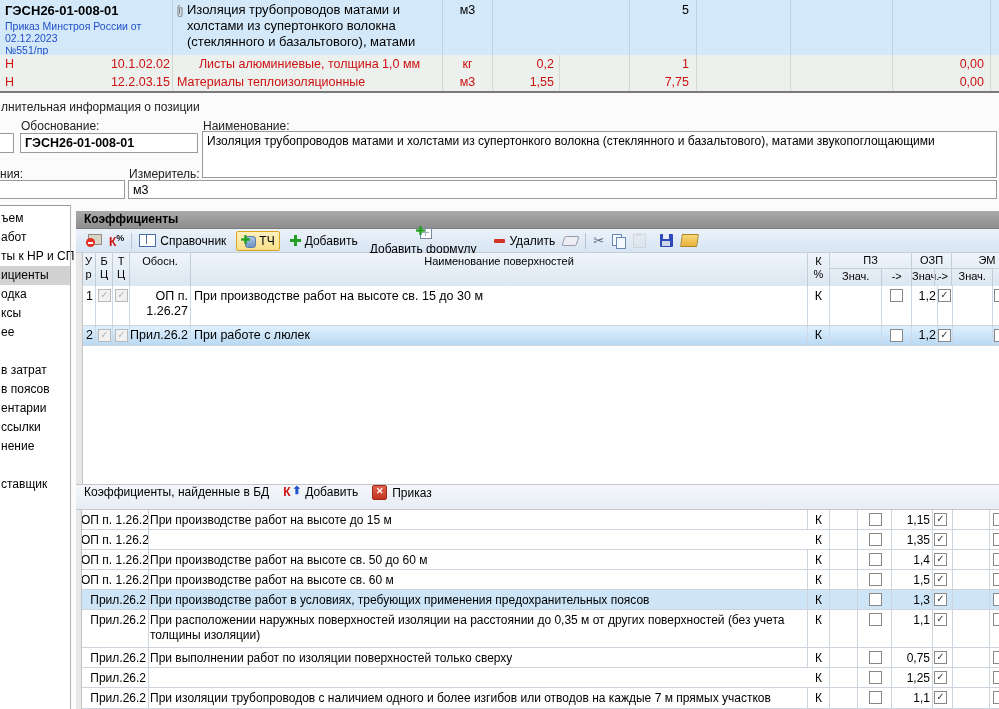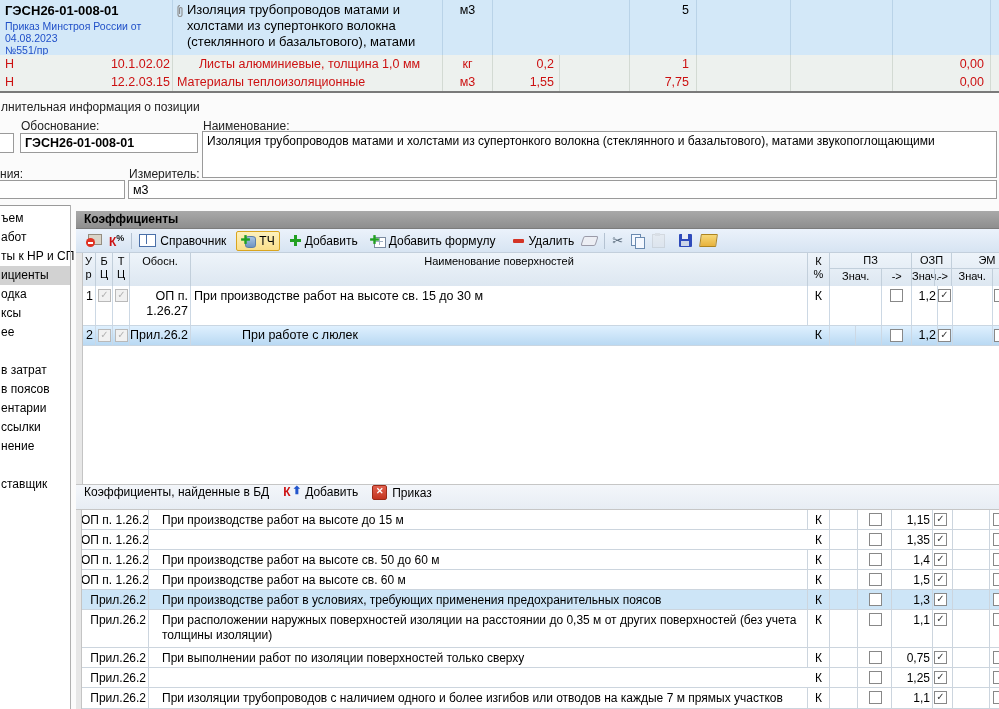--- a/index.html
+++ b/index.html
@@ -134,40 +134,40 @@
   .i-close{width:13px;height:13px;background:linear-gradient(#e2604e,#c23420);border:1px solid #9a2a18;border-radius:2px;
       color:#fff;font-size:9px;line-height:11px;text-align:center;font-weight:bold;}
   #found-table{left:76px;top:510px;width:923px;height:199px;background:#fff;overflow:hidden;}
   #found-strip{position:absolute;left:0;top:0;width:5px;height:199px;background:#e7e7e7;border-right:1px solid #c4c4c4;}
   .ft-row{position:relative;width:923px;background:#fff;border-bottom:1px solid #ccd5de;box-sizing:border-box;}
   .ft-row.hl{background:#cde5f7;}
   .f{position:absolute;top:0;bottom:0;box-sizing:border-box;border-right:1px solid #ccd5de;
      font-size:12px;padding-top:2.5px;overflow:hidden;line-height:15px;}
   .f-ind{left:0;width:5px;background:#e7e7e7;border-right-color:#c4c4c4;}
   .f-ob{left:5px;width:68px;text-align:right;padding-right:2px;white-space:nowrap;}
-  .f-nm{left:74px;width:658px;padding-left:12px;}
+  .f-nm{left:74px;width:658px;padding-left:0;}
   .f-k{left:732px;width:22px;text-align:center;}
   .f-pzz{left:754px;width:28px;}
   .f-pza{left:782px;width:34px;}
   .f-ozz{left:816px;width:41px;text-align:right;padding-right:2px;}
   .f-oza{left:857px;width:19px;border-right:none;}
   .f-emz{left:876px;width:38px;border-left:1px solid #ccd5de;}
   .f-ema{left:914px;width:30px;border-right:none;}
 </style>
 </head>
 <body>
 
 <div id="app">
 
   <div id="pos-table" class="abs">
     <div id="pos-row">
       <div class="p-c" style="left:0;width:173px;">
         <div class="pos-code">ГЭСН26-01-008-01</div>
         <div class="pos-order">
-          <div>Приказ Минстроя России от 04.08.2023</div>
+          <div>Приказ Минстроя России от 02.12.2023</div>
           <div>№551/пр</div>
         </div>
         <div class="kpos"><span>К</span><sub>поз.</sub></div>
       </div>
       <div class="p-c" style="left:173px;width:270px;">
         <span class="clip-icon">
           <svg width="10" height="15" viewBox="0 0 10 15">
               <path d="M5 1.5 C3 1.5 3 3.5 3 3.5 L3 11 C3 13 7 13 7 11 L7 4.5 C7 3.2 4.6 3.2 4.6 4.5 L4.6 10" stroke="#8a8a8a" stroke-width="1.1" fill="none"></path>
             </svg>
         </span>
@@ -268,21 +268,21 @@
       <span style="position:relative;width:14px;height:12px;display:inline-block;">
         <span class="i-cyl" style="position:absolute;left:4px;top:1px;display:block;"></span>
         <span class="i-plus" style="position:absolute;left:-1px;top:-1px;transform:scale(.8);display:block;"></span>
       </span>
       <span>ТЧ</span>
     </div>
     <div class="tbtn" style="margin-left:6px;">
       <span class="i-plus"></span>
       <span>Добавить</span>
     </div>
-    <div class="tbtn" style="margin-left:4px;">
+    <div class="tbtn" style="margin-left:4px;flex-direction:column;">
       <span style="position:relative;width:15px;height:12px;display:inline-block;">
         <span class="i-grid" style="position:absolute;left:4px;top:2px;display:block;"></span>
         <span class="i-plus" style="position:absolute;left:-1px;top:-1px;transform:scale(.8);display:block;"></span>
       </span>
       <span>Добавить формулу</span>
     </div>
     <div class="tbtn" style="margin-left:10px;">
       <span class="i-minus"></span>
       <span>Удалить</span>
     </div>
@@ -371,21 +371,21 @@
     <div class="ct-row sel" style="top:73px;height:20px;">
       <div class="c c-ind"></div>
       <div class="c c-ur" style="padding-top:2px;">2</div>
       <div class="c c-bc">
           <span class="cb dis on" style="left:2px;top:3px;"></span>
         </div>
       <div class="c c-tc">
           <span class="cb dis on" style="left:2px;top:3px;"></span>
         </div>
       <div class="c c-ob" style="padding-top:2px;">Прил.26.2</div>
-      <div class="c c-nm" style="padding-top:2px;margin-left:48px;">При работе с люлек</div>
+      <div class="c c-nm" style="padding-top:2px;">При работе с люлек</div>
       <div class="c c-k" style="padding-top:2px;">К</div>
       <div class="c c-pzz"></div>
       <div class="c c-pza">
           <span class="cb" style="left:8px;top:3px;"></span>
         </div>
       <div class="c c-ozz" style="padding-top:2px;">1,2</div>
       <div class="c c-oza">
           <span class="cb on" style="left:0;top:3px;"></span>
         </div>
       <div class="c c-oze"></div>

